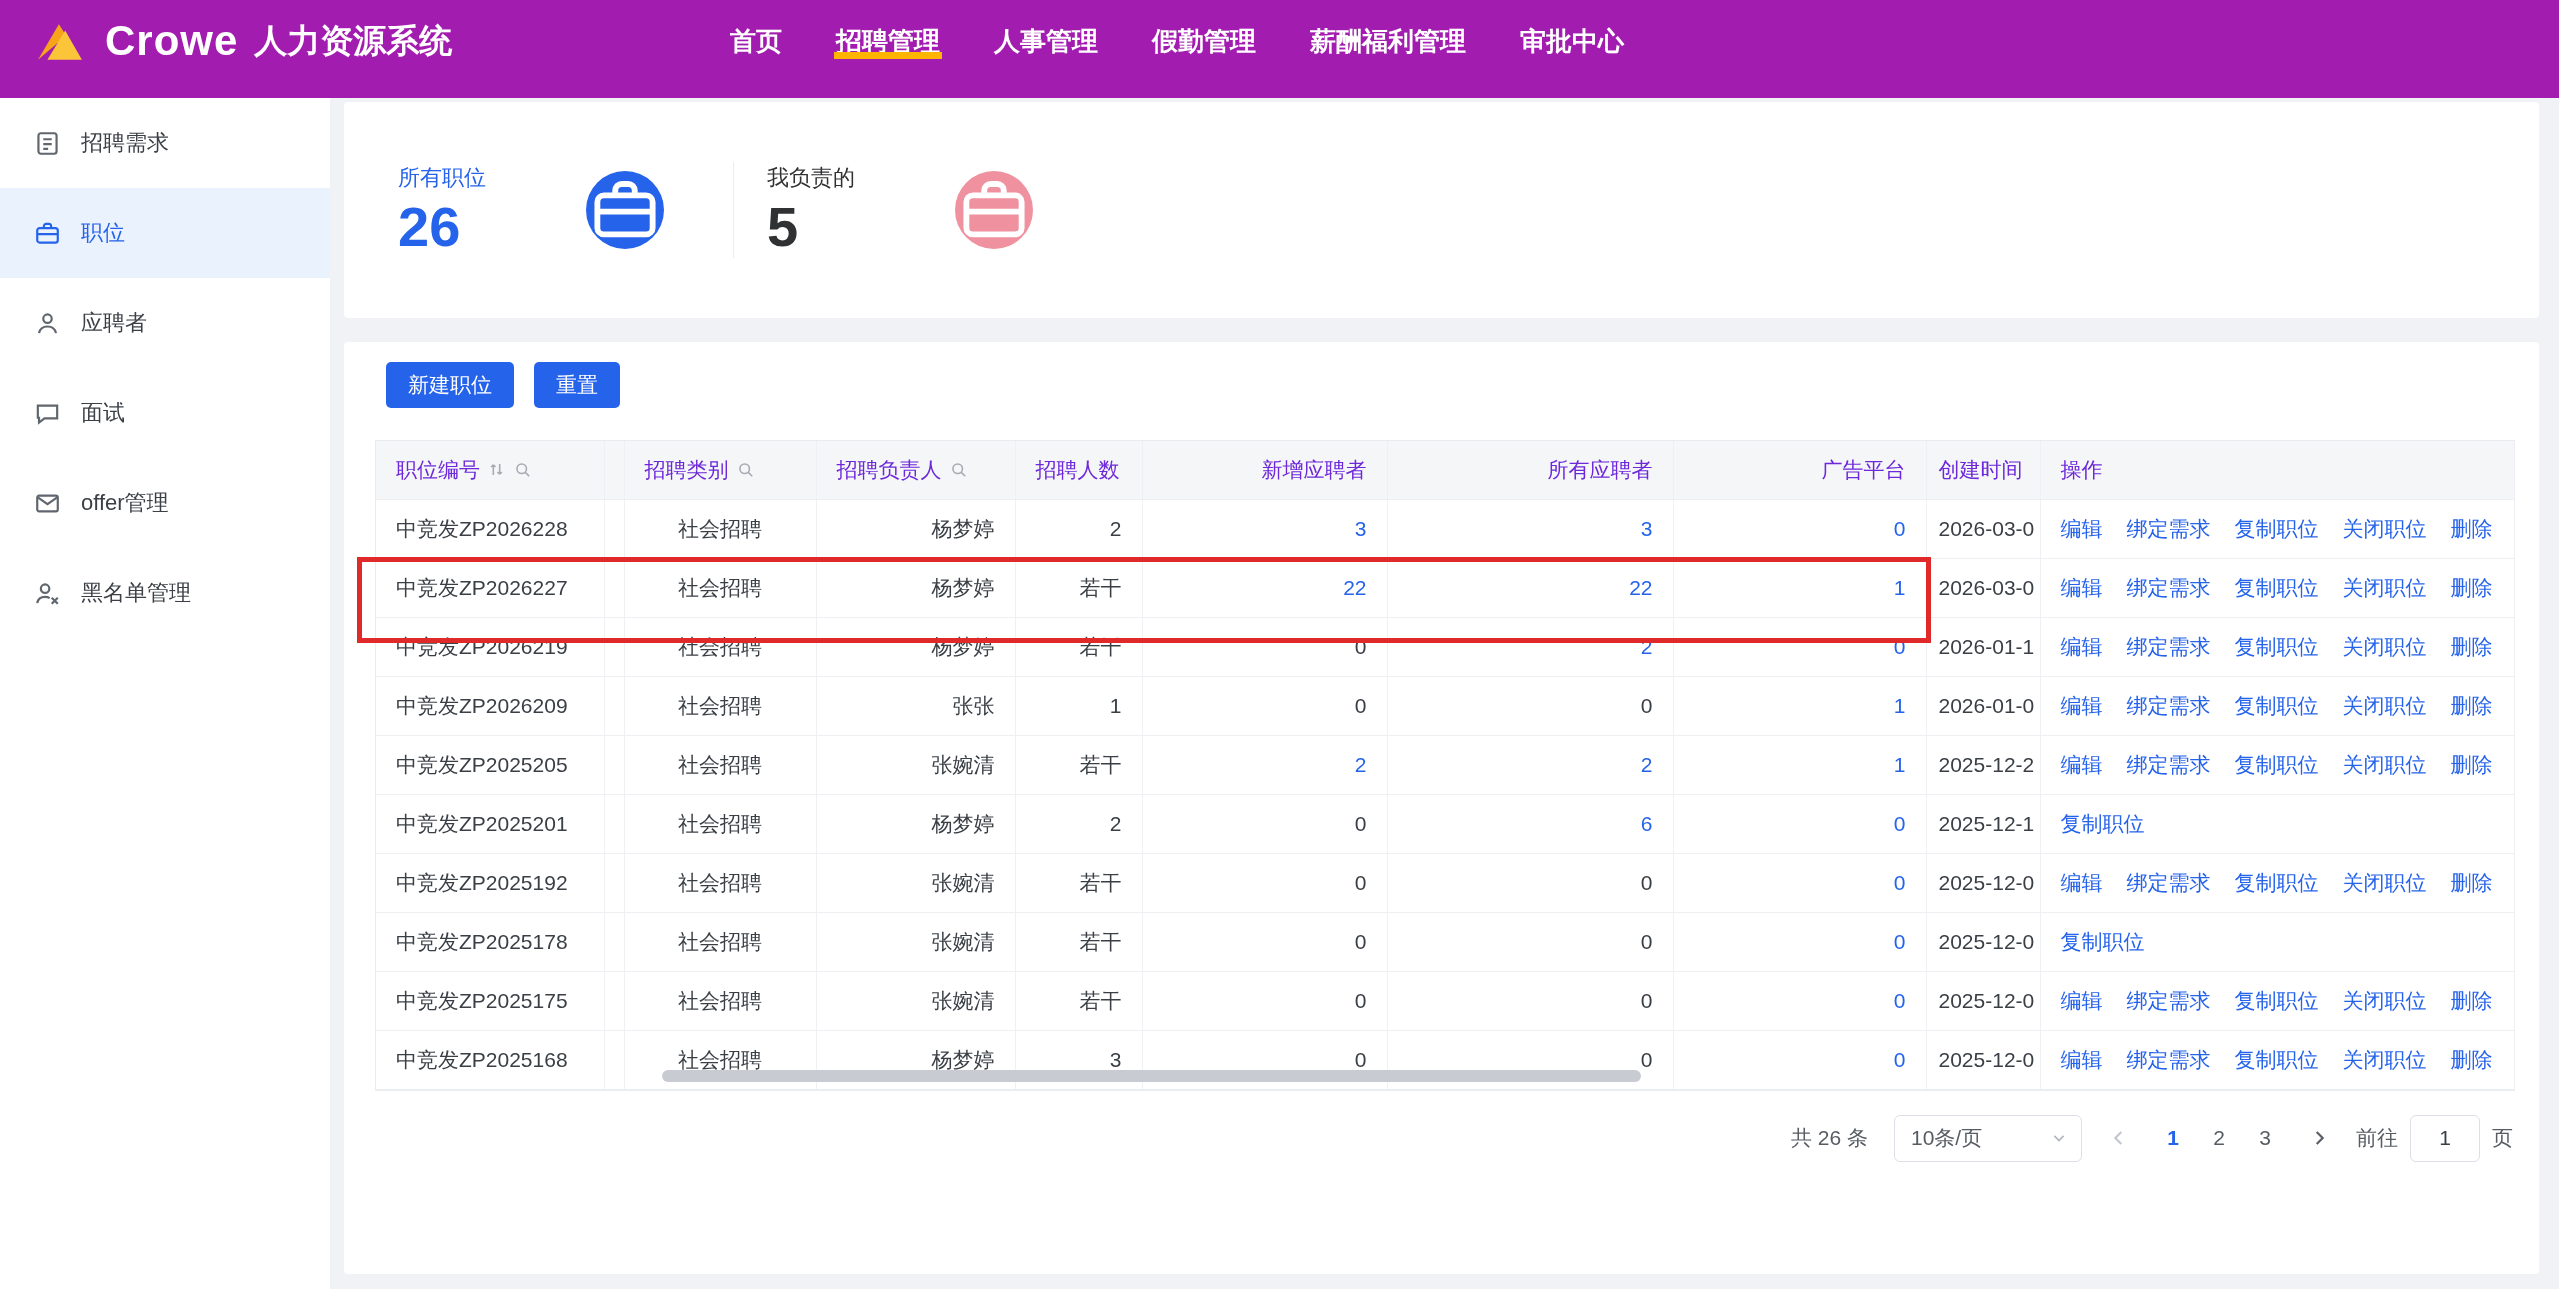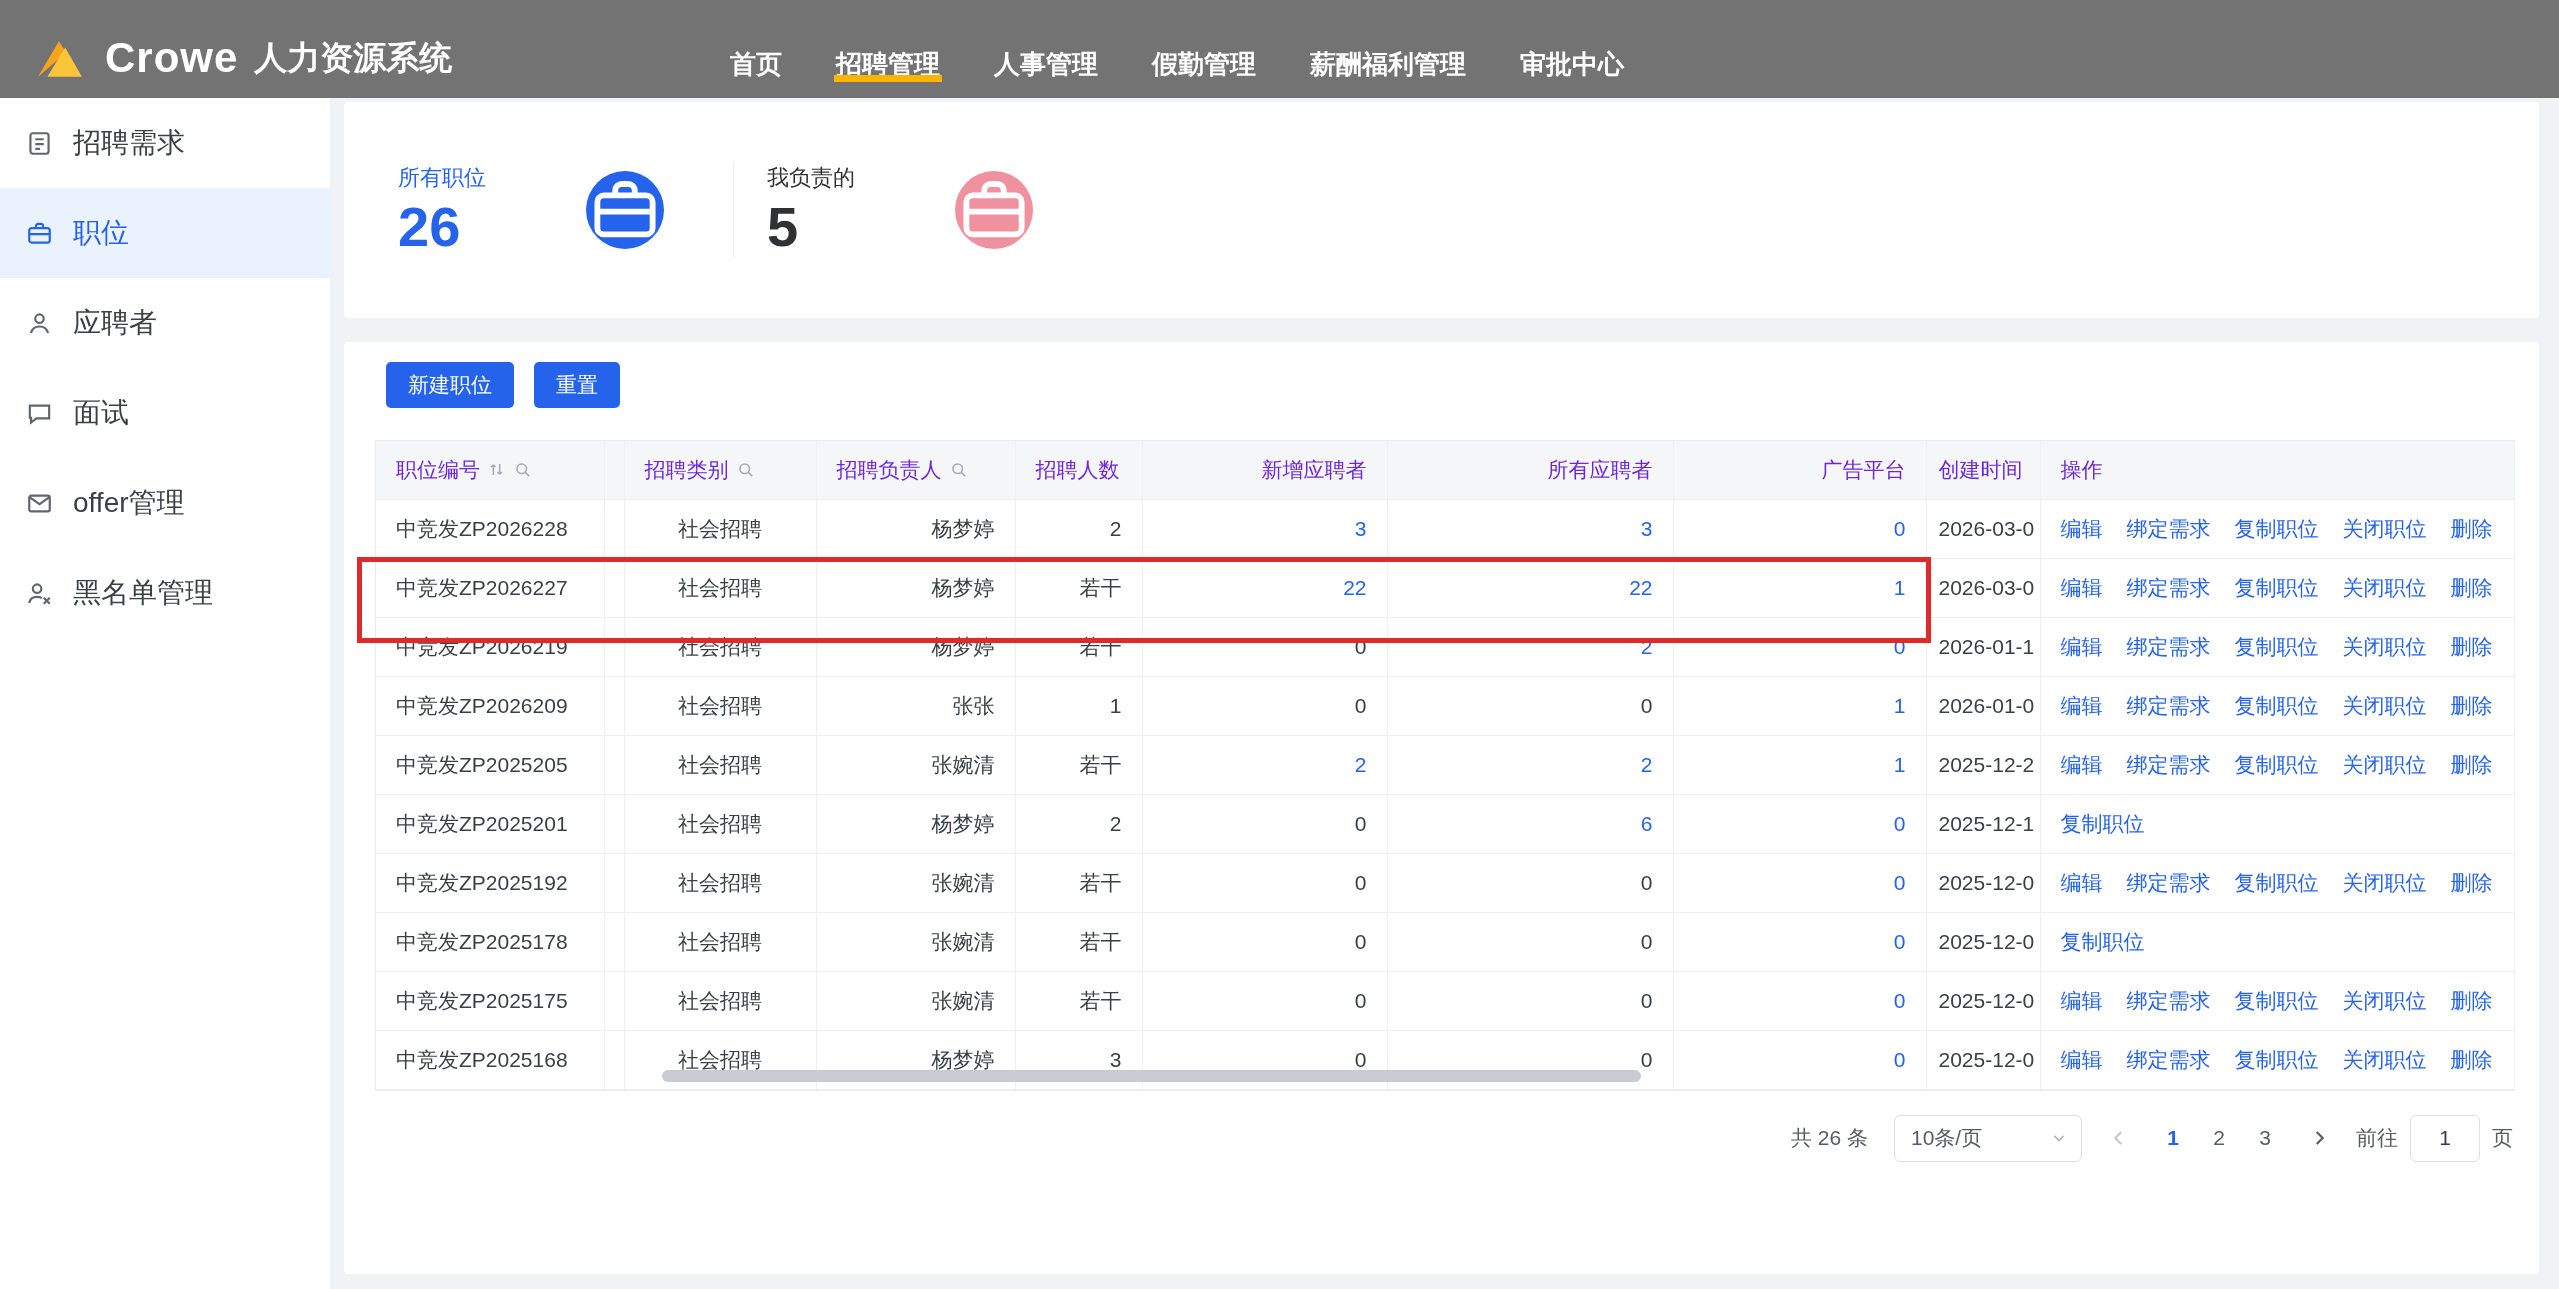--- a/index.html
+++ b/index.html
@@ -5,22 +5,22 @@
   * { box-sizing: border-box; margin: 0; padding: 0; }
   html,body { width: 2559px; height: 1289px; overflow: hidden; }
   body {
     font-family: "Liberation Sans", "DejaVu Sans", sans-serif;
     background: #f0f2f5; color: #3a3f45;
   }
   .page { width: 2559px; height: 1289px; display: flex; flex-direction: column; }
 
   
   .topnav {
-    height: 98px; flex: 0 0 98px; background: #737373; color: #fff;
-    display: flex; align-items: flex-end; padding: 0 30px 16px 33px; position: relative; z-index: 20;
+    height: 98px; flex: 0 0 98px; background: #a21caf; color: #fff;
+    display: flex; align-items: center; padding: 0 30px 16px 33px; position: relative; z-index: 20;
   }
   .logo { display: flex; align-items: center; gap: 16px; width: 420px; cursor: pointer; }
   .logo-mark { width: 56px; height: 46px; display: inline-block; }
   .logo-crowe { font-size: 42px; font-weight: 700; letter-spacing: 1px; }
   .logo-product { font-size: 33px; font-weight: 700; }
   .nav-items { display: flex; margin-left: 250px; }
   .nav-item {
     display: flex; align-items: center; padding: 0 27px; font-size: 26px; font-weight: 600;
     position: relative; cursor: pointer; white-space: nowrap;
   }
@@ -40,22 +40,22 @@
     display: flex; align-items: center; justify-content: center;
   }
   .avatar svg { width: 28px; height: 28px; }
   .user-name { font-size: 28px; font-weight: 700; }
 
   .body-row { flex: 1; display: flex; min-height: 0; }
 
   
   .sidebar { width: 330px; flex: 0 0 330px; background: #fff; }
   .side-item {
-    height: 90px; display: flex; align-items: center; gap: 19px; padding-left: 25px;
-    font-size: 28px; color: #3c4046; cursor: pointer;
+    height: 90px; display: flex; align-items: center; gap: 19px; padding-left: 33px;
+    font-size: 22px; color: #3c4046; cursor: pointer;
   }
   .side-item.active { background: #eaf2fe; color: #2563eb; }
   .side-icon { width: 29px; height: 29px; color: #60666e; flex: 0 0 auto; }
   .side-item.active .side-icon { color: #2563eb; }
 
   
   .main { flex: 1; padding: 4px 20px 0 14px; min-width: 0; }
   .panel { background: #fff; border-radius: 4px; }
 
   .stats-panel { height: 216px; margin-bottom: 24px; display: flex; align-items: center; padding-left: 54px; }

